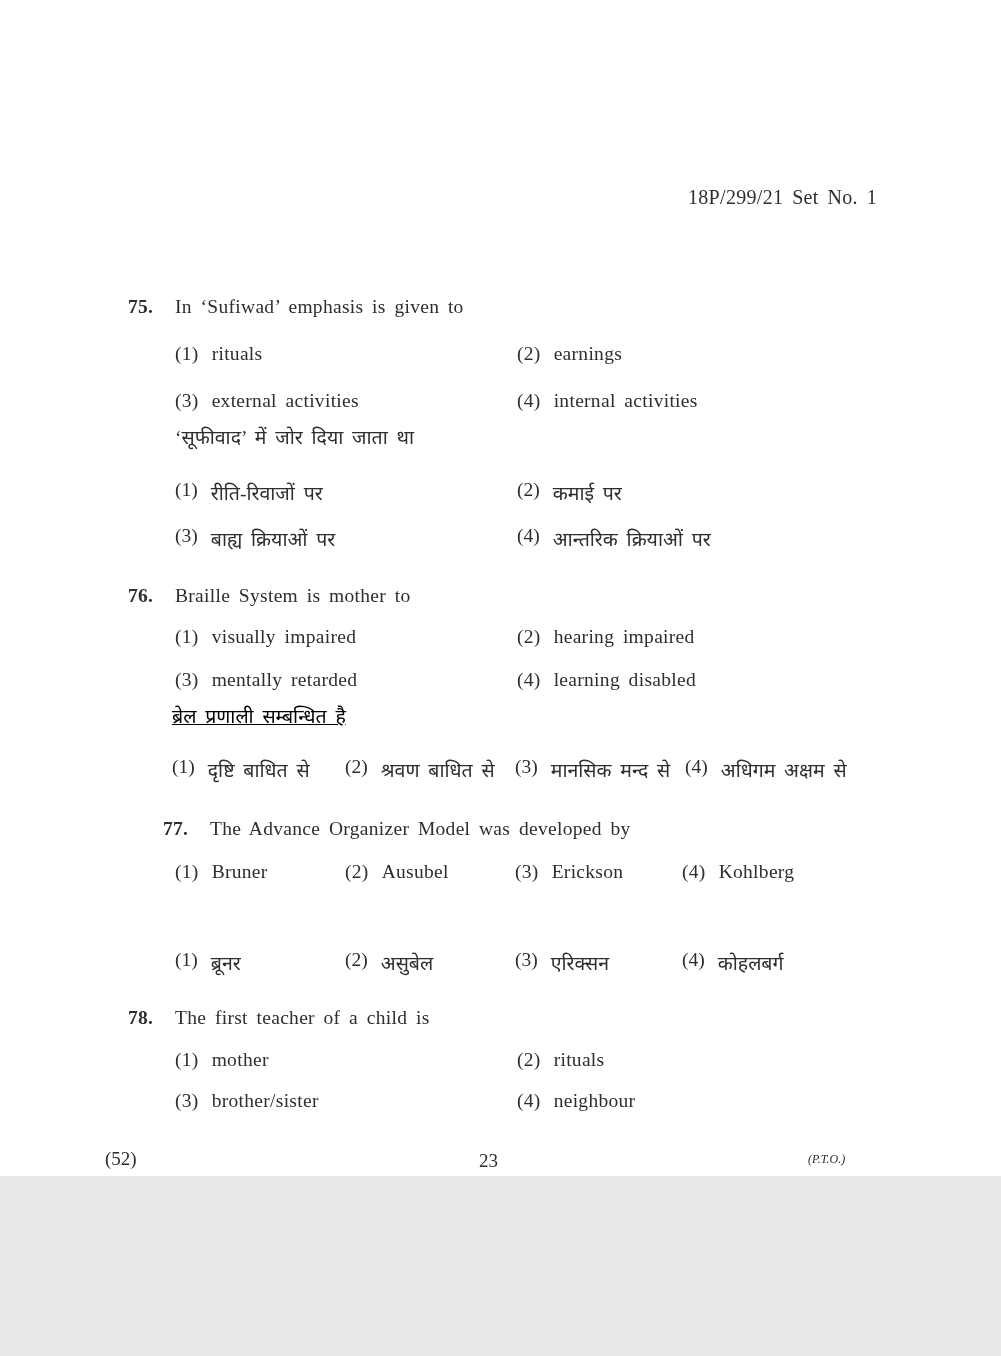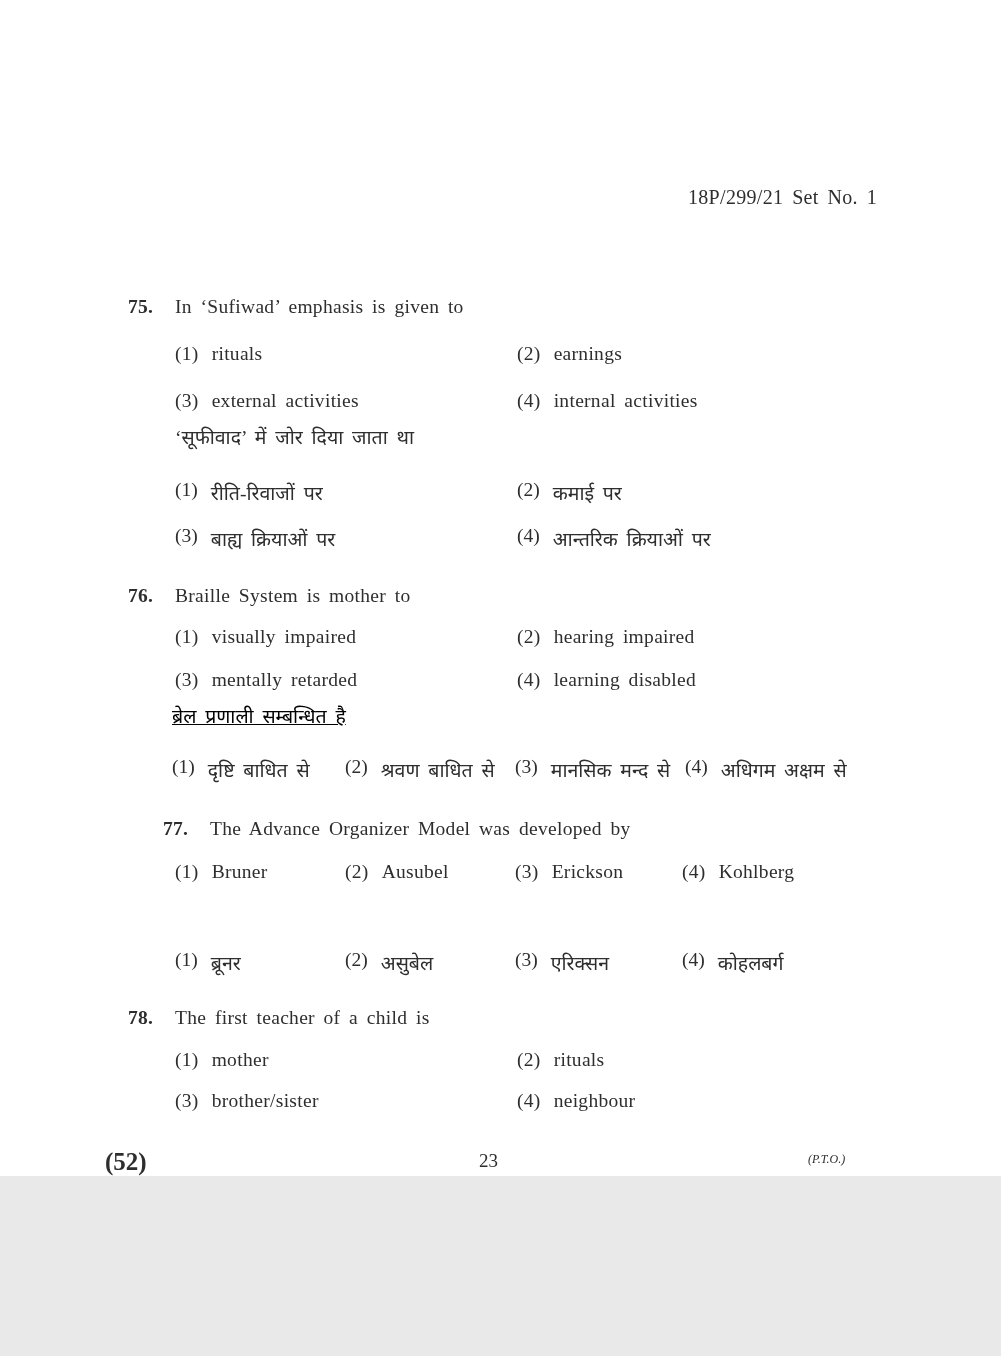--- a/index.html
+++ b/index.html
@@ -26,21 +26,21 @@
   .qnum { font-weight: bold; width: 47px; flex: none; }
   .row { display: flex; }
   .cell { display: flex; flex: none; }
   .cell .num { margin-right: 13px; }
   .w342 { width: 342px; }
   .w170 { width: 170px; }
   .w173 { width: 173px; }
   .w167 { width: 167px; }
   .hindi { font-size: 19.5px; word-spacing: 0.2em; white-space: nowrap; }
   .faded { color: #000000; filter: blur(0.4px); text-decoration: underline; }
-  .footer-left { font-weight: bold; font-size: 25px; }
+  .footer-left { font-weight: normal; font-size: 19px; }
   .footer-center { font-size: 19px; }
   .footer-right { font-style: italic; font-size: 12px; }
   .logo { display: flex; align-items: flex-start; }
   .logo-text-block { margin-left: 6px; padding-top: 12px; }
   .logo-brand-row { display: flex; align-items: flex-start; line-height: 1; }
   .logo-brand {
     font-family: "Liberation Sans", "DejaVu Sans", sans-serif;
     font-weight: bold;
     font-size: 31px;
     letter-spacing: -0.5px;

